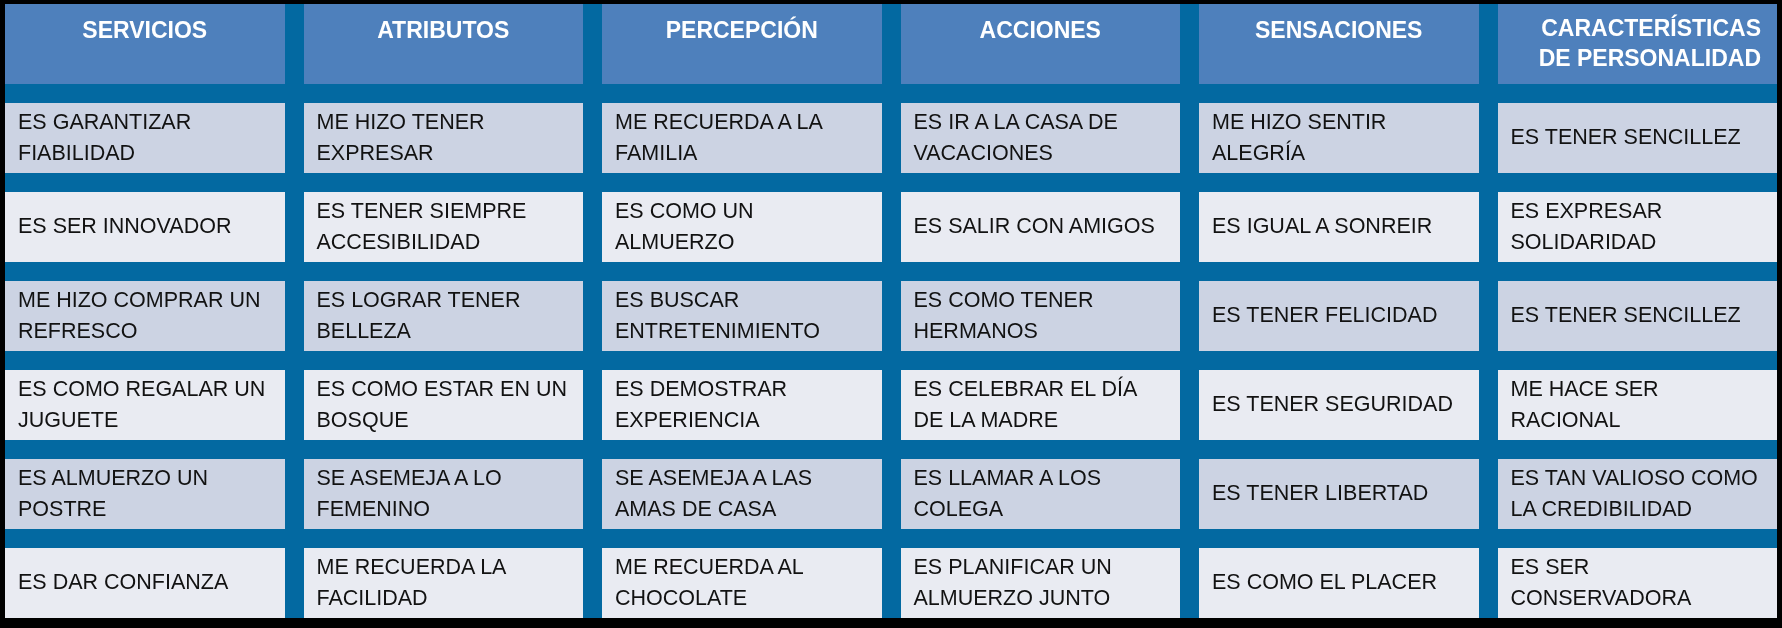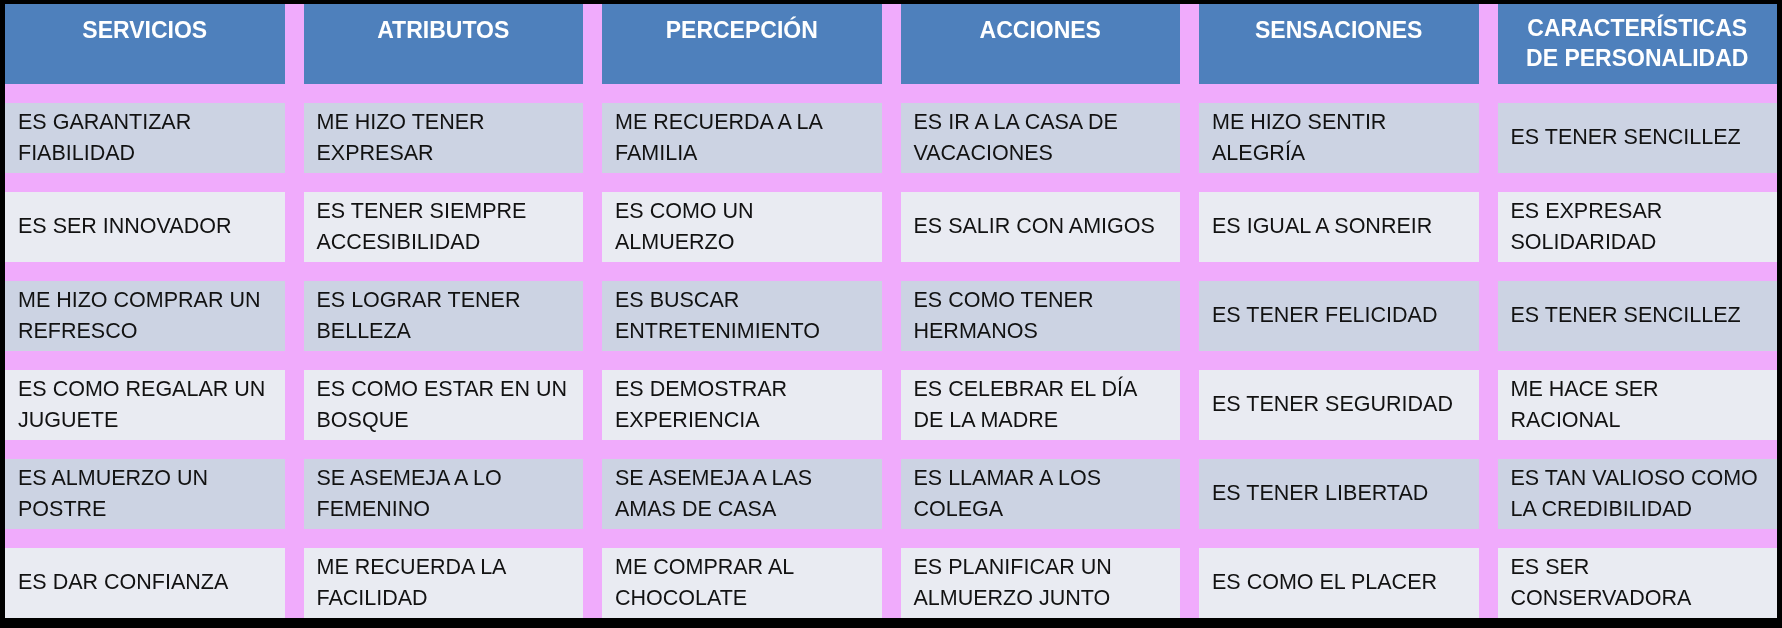--- a/index.html
+++ b/index.html
@@ -15,37 +15,37 @@
     background: #000000;
     padding: 4px 5px 10px 5px;
   }
   .tbl {
     display: grid;
     grid-template-columns: repeat(6, 1fr);
     grid-template-rows: 80px repeat(6, 1fr);
     gap: 19px;
     width: 100%;
     height: 100%;
-    background: #f0abfc;
+    background: #0369a1;
     box-sizing: border-box;
   }
   .th {
     background: #4e80bc;
     color: #ffffff;
     font-weight: bold;
     font-size: 23px;
     line-height: 1.3;
     display: flex;
     align-items: center;
     justify-content: center;
     text-align: center;
     padding: 0 16px 26px 16px;
     box-sizing: border-box;
   }
-  .th.tall { padding-bottom: 0; }
+  .th.tall { padding-bottom: 0; text-align: right; }
   .td {
     display: flex;
     align-items: center;
     font-size: 21.5px;
     line-height: 1.45;
     color: #121212;
     padding: 0 12px 0 13px;
     box-sizing: border-box;
   }
   .band-a { background: #ccd3e3; }
@@ -94,19 +94,19 @@
 
     <div class="td band-a">ES ALMUERZO UN POSTRE</div>
     <div class="td band-a">SE ASEMEJA A LO FEMENINO</div>
     <div class="td band-a">SE ASEMEJA A LAS AMAS DE CASA</div>
     <div class="td band-a">ES LLAMAR A LOS COLEGA</div>
     <div class="td band-a">ES TENER LIBERTAD</div>
     <div class="td band-a">ES TAN VALIOSO COMO LA CREDIBILIDAD</div>
 
     <div class="td band-b">ES DAR CONFIANZA</div>
     <div class="td band-b">ME RECUERDA LA FACILIDAD</div>
-    <div class="td band-b">ME COMPRAR AL CHOCOLATE</div>
+    <div class="td band-b">ME RECUERDA AL CHOCOLATE</div>
     <div class="td band-b">ES PLANIFICAR UN ALMUERZO JUNTO</div>
     <div class="td band-b">ES COMO EL PLACER</div>
     <div class="td band-b">ES SER CONSERVADORA</div>
 
   </div>
 </div>
 
 </body></html>

